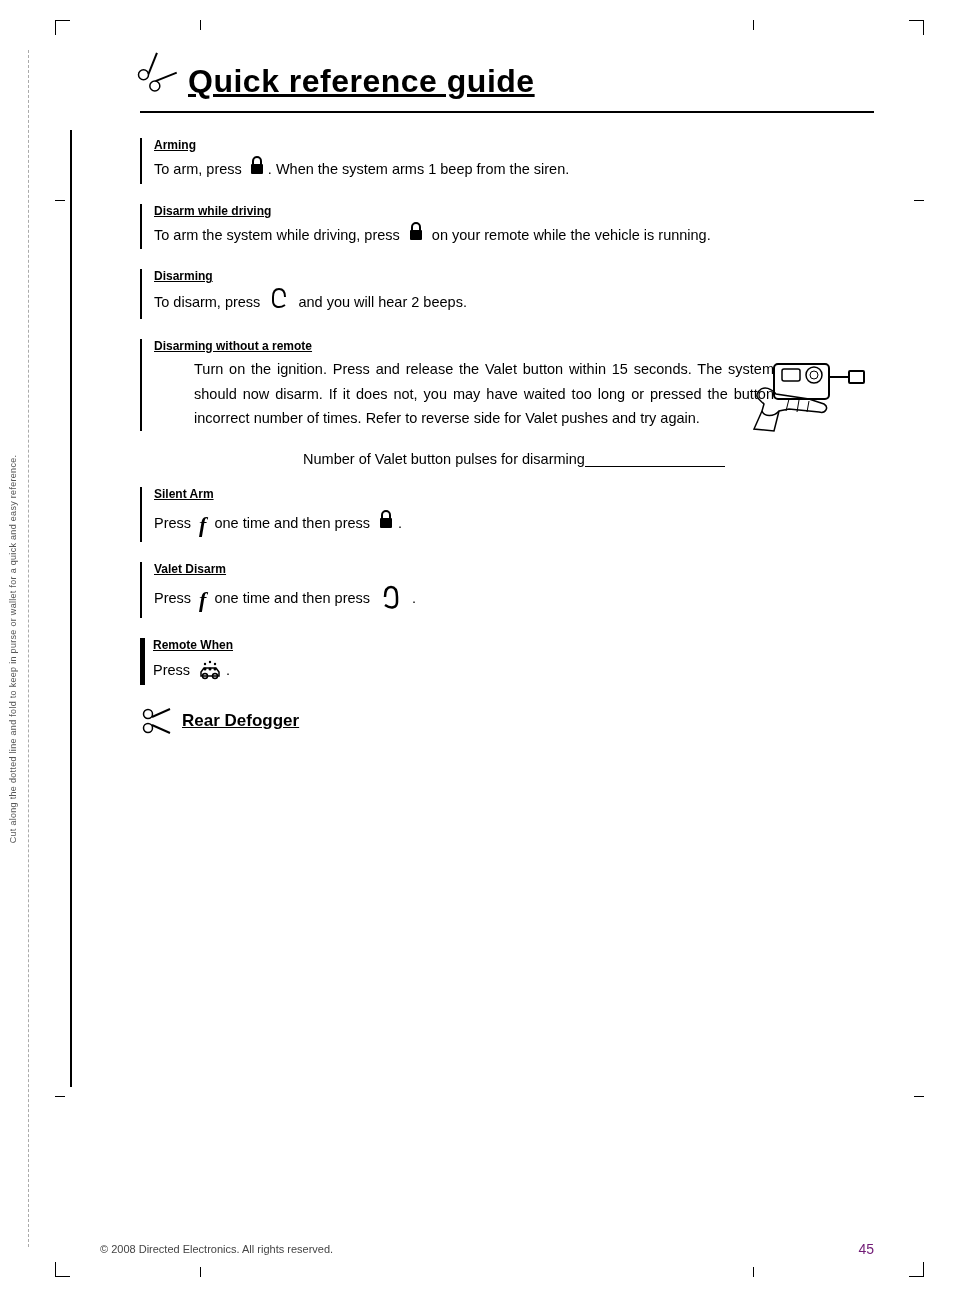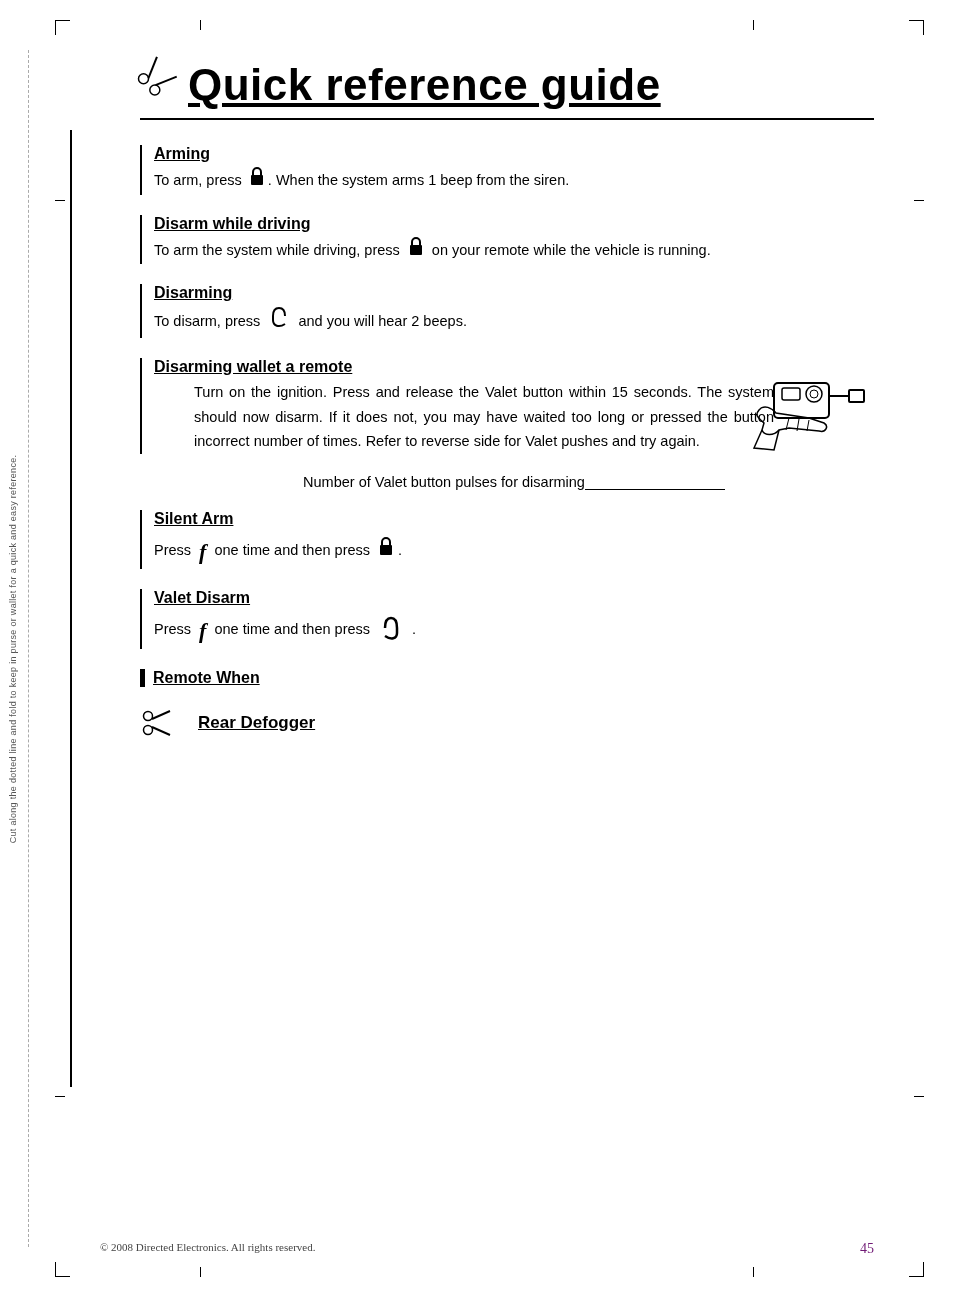--- a/index.html
+++ b/index.html
@@ -143,33 +143,33 @@
     .scissors-icon {
       font-size: 28px;
       margin-right: 12px;
       transform: rotate(-45deg);
       display: inline-block;
       position: relative;
       top: -5px;
     }
 
     .page-title {
-      font-size: 44px;
+      font-size: 32px;
       font-weight: bold;
       text-decoration: underline;
       letter-spacing: 0.5px;
     }
 
     
     .section {
       margin-bottom: 20px;
     }
 
     .section-title {
-      font-size: 16px;
+      font-size: 12px;
       font-weight: bold;
       margin-bottom: 4px;
       text-decoration: underline;
     }
 
     .section-body {
       font-size: 14.5px;
       line-height: 1.7;
       text-align: justify;
     }
@@ -216,23 +216,23 @@
     }
 
     
     .footer {
       position: absolute;
       bottom: 40px;
       left: 100px;
       right: 80px;
       display: flex;
       justify-content: space-between;
+      align-items: center;
       font-size: 11px;
       color: #444;
-      font-family: Liberation Serif, serif;
     }
 
     .page-number {
       font-size: 14px;
       color: #701a75;
     }
 
     .left-bar-section {
       position: relative;
       padding-left: 14px;
@@ -327,21 +327,21 @@
             <path d="M5 14 C5 20, 11 22, 17 18" fill="none" stroke="#000" stroke-width="2"></path>
             <path d="M11 2 C17 2, 17 8, 17 10" fill="none" stroke="#000" stroke-width="2"></path>
             <line x1="5" y1="10" x2="5" y2="14" stroke="#000" stroke-width="2"></line>
           </svg>
         </span>
         and you will hear 2 beeps.
       </div>
     </div>
 
     <div class="section disarming-section left-bar-section">
-      <div class="section-title">Disarming wallet a remote</div>
+      <div class="section-title">Disarming without a remote</div>
       <div class="section-body" style="max-width:580px;margin-left:40px;">
         Turn on the ignition. Press and release the Valet button within 15
         seconds. The system should now disarm. If it does not, you may have
         waited too long or pressed the button incorrect number of times.
         Refer to reverse side for Valet pushes and try again.
       </div>
 
       <div class="valet-image">
         <svg width="130" height="110" viewBox="0 0 130 110">
 
@@ -393,23 +393,41 @@
             <path d="M12 2 C6 2, 6 9, 6 12" fill="none" stroke="#000" stroke-width="2.5"></path>
             <path d="M12 2 C18 2, 18 9, 18 12 L18 17 C18 23, 12 24, 6 20" fill="none" stroke="#000" stroke-width="2.5"></path>
           </svg>
         </span>
         .
       </div>
     </div>
 
     <div class="section left-bar-section" style="border-left: 3px solid #000; padding-left: 10px;">
       <div class="section-title">Remote When</div>
-    </div>
-
-    <div class="bottom-section" style="margin-top:15px;gap:16px;">
+      <div class="section-body">
+        Press
+        <span style="display:inline-block;vertical-align:middle;margin:0 3px;position:relative;top:2px;">
+          <svg width="26" height="22" viewBox="0 0 26 22">
+
+            <circle cx="8" cy="11" r="1.5" fill="#000"></circle>
+            <circle cx="13" cy="11" r="1.5" fill="#000"></circle>
+            <circle cx="18" cy="11" r="1.5" fill="#000"></circle>
+            <circle cx="8" cy="6" r="1.2" fill="#000"></circle>
+            <circle cx="13" cy="4" r="1.2" fill="#000"></circle>
+            <circle cx="18" cy="6" r="1.2" fill="#000"></circle>
+
+            <path d="M4 14 L4 18 L22 18 L22 14 L19 10 L7 10 Z" fill="none" stroke="#000" stroke-width="1.5"></path>
+            <circle cx="8" cy="18" r="2.5" fill="none" stroke="#000" stroke-width="1.5"></circle>
+            <circle cx="18" cy="18" r="2.5" fill="none" stroke="#000" stroke-width="1.5"></circle>
+          </svg>
+        </span>.
+      </div>
+    </div>
+
+    <div class="bottom-section" style="margin-top:15px;">
       <span style="margin-right:10px;display:inline-block;">
         <svg width="32" height="32" viewBox="0 0 32 32">
           <circle cx="8" cy="9" r="4.5" fill="none" stroke="#000" stroke-width="1.5"></circle>
           <circle cx="8" cy="23" r="4.5" fill="none" stroke="#000" stroke-width="1.5"></circle>
           <line x1="12" y1="12" x2="30" y2="4" stroke="#000" stroke-width="2"></line>
           <line x1="12" y1="20" x2="30" y2="28" stroke="#000" stroke-width="2"></line>
         </svg>
       </span>
       <span class="section-title" style="font-size:17px;">Rear Defogger</span>
     </div>

